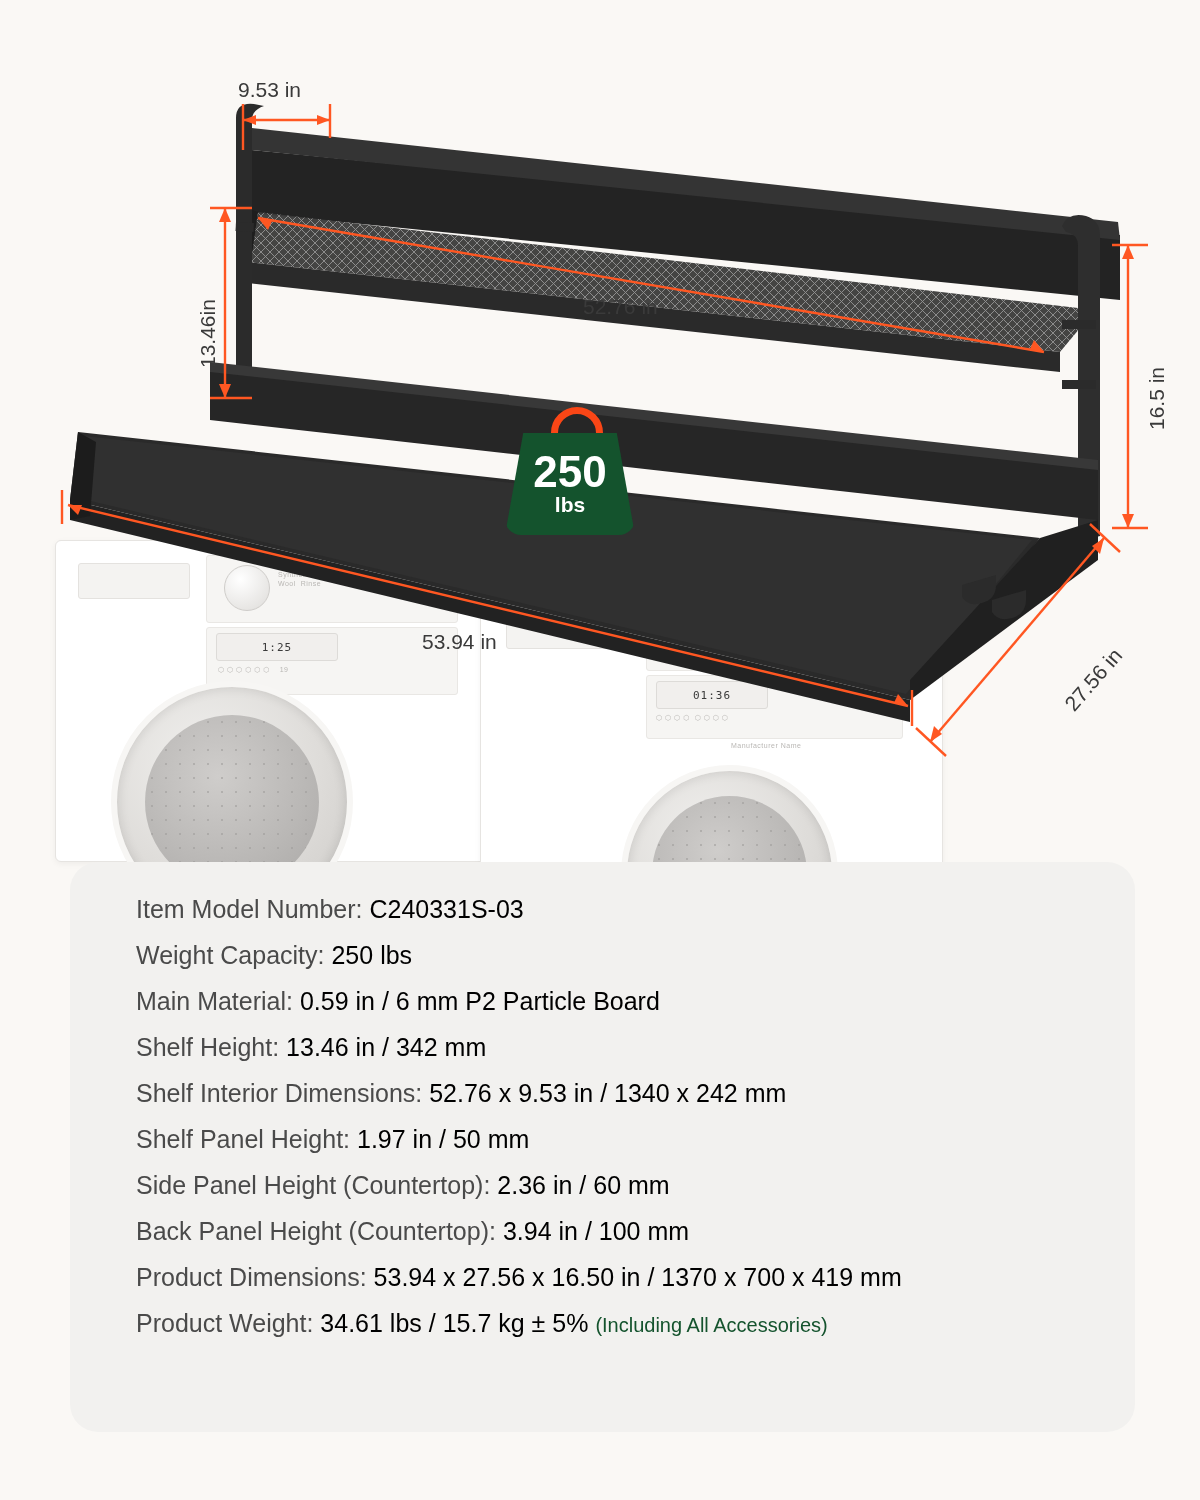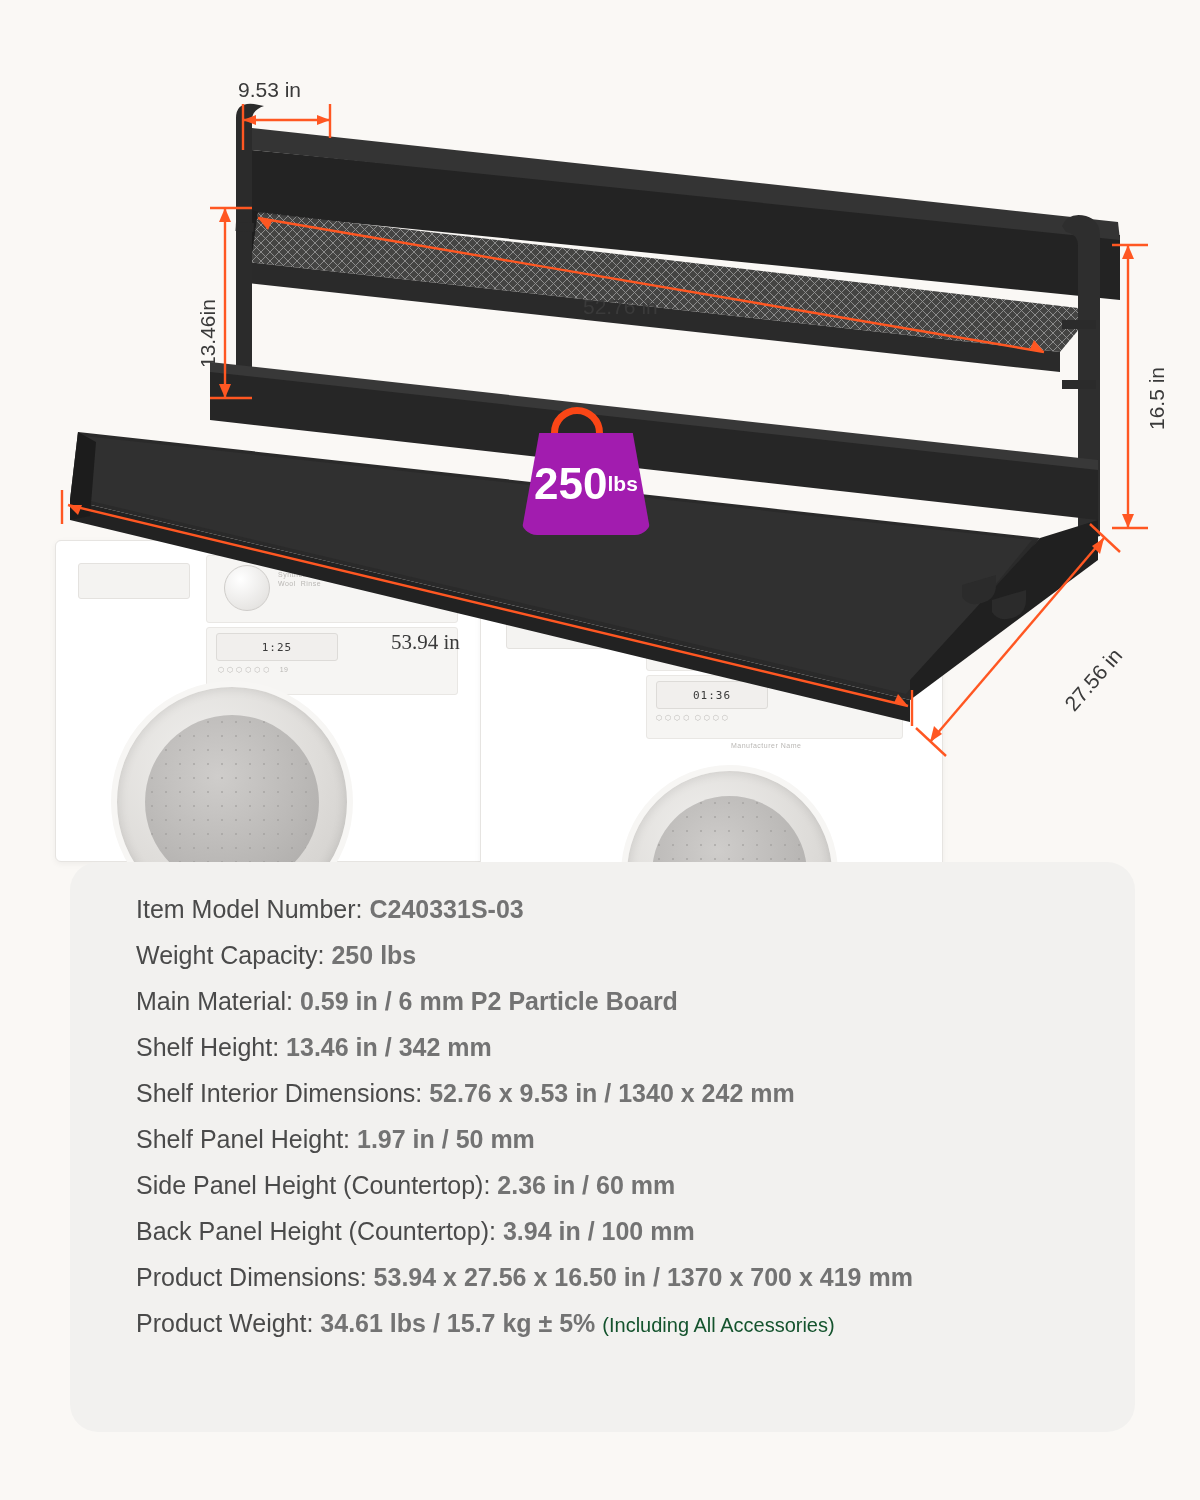--- a/index.html
+++ b/index.html
@@ -108,26 +108,27 @@
   
   .weight-badge {
     position: absolute;
     left: 505px;
     top: 405px;
     width: 130px;
     height: 130px;
   }
   .weight-body {
     position: absolute;
-    left: 16px; top: 28px;
+    left: 0; top: 28px;
     width: 130px; height: 102px;
-    background: #a21caf;
+    background: #14532d;
     border-radius: 14px 14px 16px 16px;
     clip-path: polygon(14% 0%, 86% 0%, 100% 100%, 0% 100%);
     display: flex;
+    flex-direction: column;
     align-items: center;
     justify-content: center;
     color: #fff;
   }
   .weight-num {
     font-size: 44px;
     font-weight: bold;
     line-height: 42px;
   }
   .weight-unit {
@@ -173,22 +174,22 @@
     right: 20px;
   }
   .spec-row {
     font-size: 25px;
     line-height: 46px;
     color: #4a4a4a;
     white-space: nowrap;
   }
   .spec-label { color: #4a4a4a; }
   .spec-value {
-    color: #737373;
-    font-weight: bold;
+    color: #000000;
+    font-weight: normal;
   }
   .spec-note {
     color: #14532d;
     font-size: 20px;
     font-weight: normal;
   }
 </style>
 </head>
 <body>
 
@@ -326,21 +327,21 @@
     <div class="weight-body">
       <div class="weight-num">250</div>
       <div class="weight-unit">lbs</div>
     </div>
   </div>
 
   <div class="dim-label" style="left:238px; top:78px;">9.53 in</div>
   <div class="dim-label rot-90" style="left:196px; top:368px;">13.46in</div>
   <div class="dim-label" style="left:583px; top:295px;">52.76 in</div>
   <div class="dim-label rot-90" style="left:1145px; top:430px;">16.5 in</div>
-  <div class="dim-label" style="left:391px; top:630px;font-family:Liberation Serif, serif;">53.94 in</div>
+  <div class="dim-label" style="left:422px; top:630px;">53.94 in</div>
   <div class="dim-label rot-90" style="left:1060px; top:700px; transform:rotate(-49deg); transform-origin:left top;">27.56 in</div>
 </div>
 
 <div id="spec-card">
   <div class="spec-list">
 
     <div class="spec-row">
       <span class="spec-label">Item Model Number:</span>
       <span class="spec-value">C240331S-03</span>
     </div>

